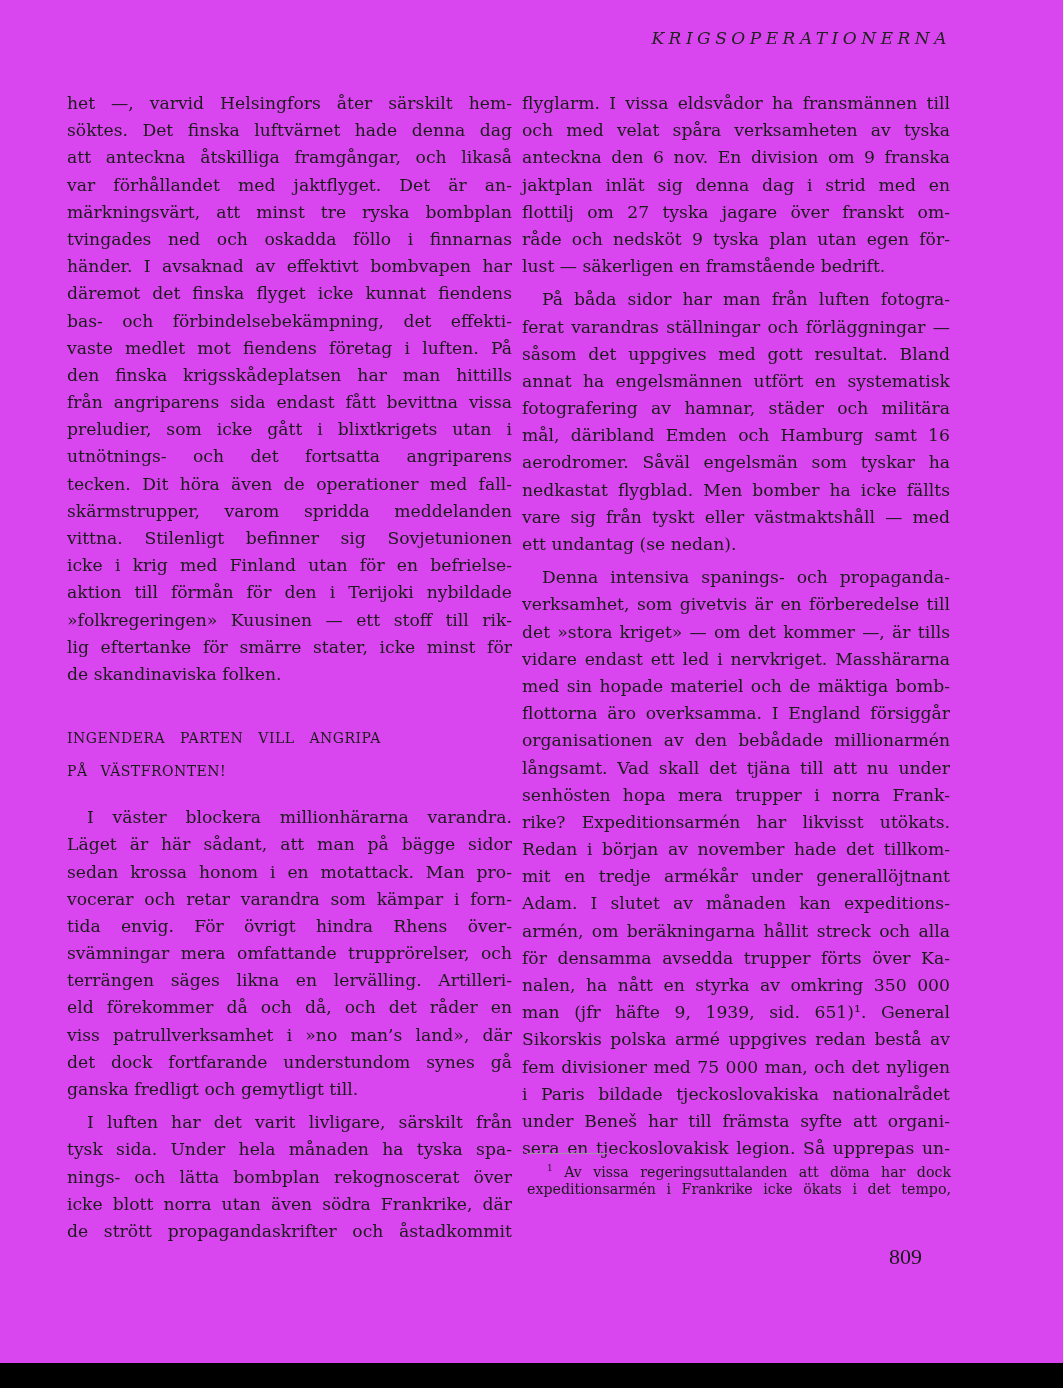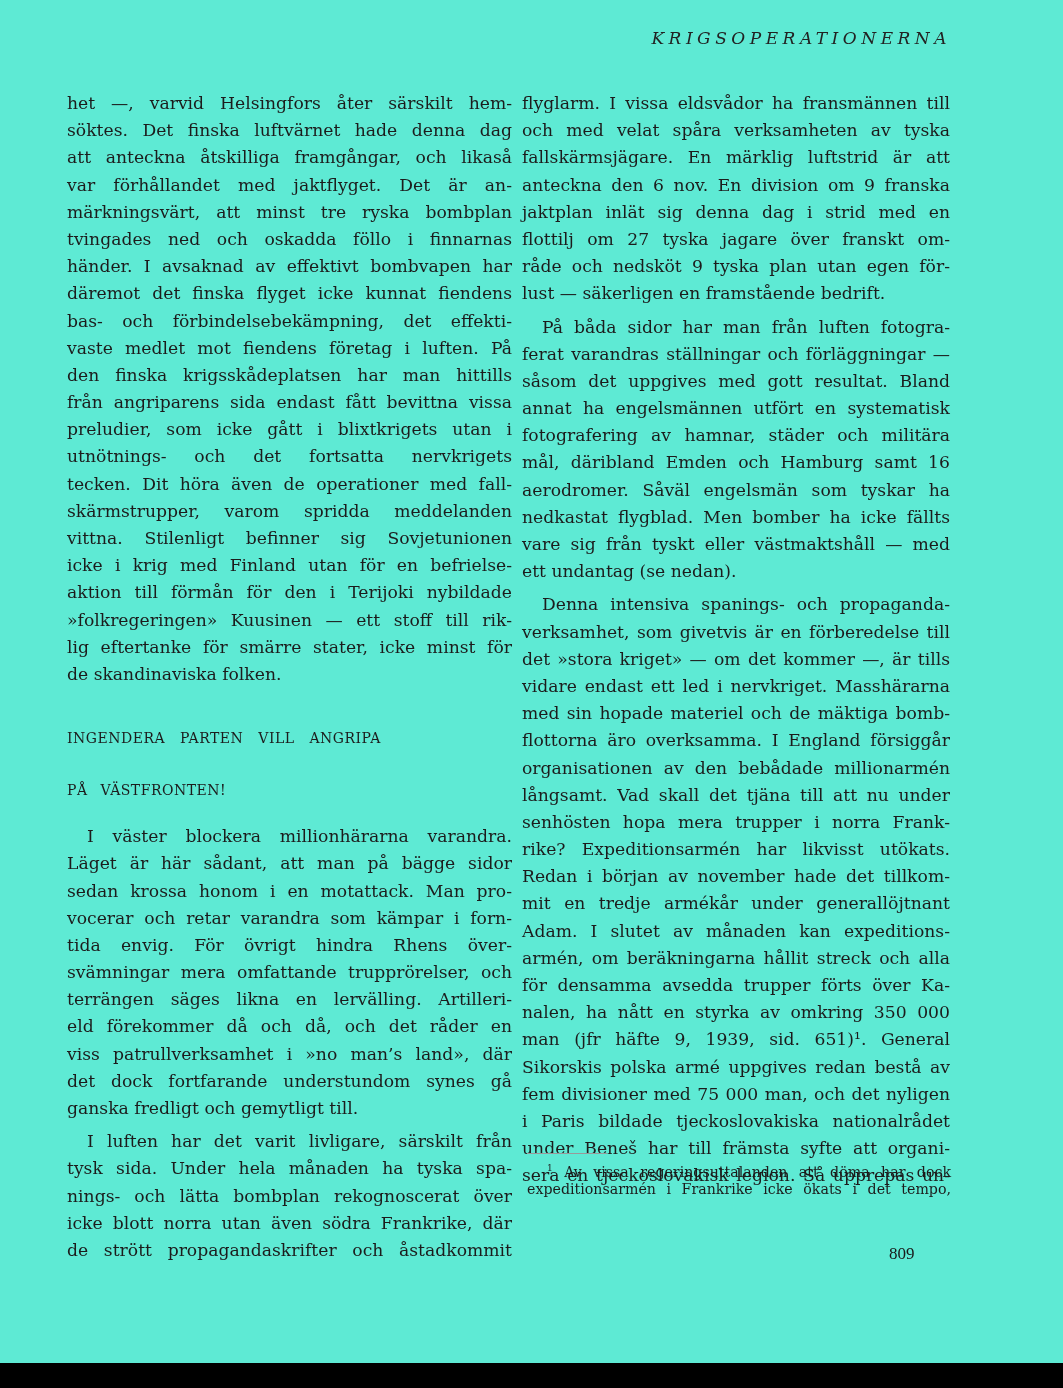--- a/index.html
+++ b/index.html
@@ -8,21 +8,21 @@
       height: 1388px;
       background: #000;
       position: relative;
       overflow: hidden;
     }
     .page {
       position: absolute;
       left: 0; top: 0;
       width: 1063px;
       height: 1363px;
-      background: #5eead4;
+      background: #d946ef;
       color: #1c1c1c;
       font-family: "DejaVu Serif", "Liberation Serif", serif;
     }
     .running-head {
       position: absolute;
       top: 28px;
       right: 112px;
       font-family: "DejaVu Serif", serif;
       font-style: italic;
       font-size: 17px;
@@ -53,21 +53,21 @@
     .para-gap { height: 6px; }
     .heading {
       margin-top: 34px;
       margin-bottom: 16px;
       font-size: 14px;
       line-height: 33px;
       letter-spacing: 0.5px;
     }
     .heading .hline { display: block; }
     .heading .hline.first { word-spacing: 10px; }
-    .heading .hline.second { word-spacing: 8px; margin-top: 19px; }
+    .heading .hline.second { word-spacing: 8px; }
     .footnote-rule {
       position: absolute;
       left: 527px;
       top: 1153px;
       width: 80px;
       height: 1px;
       background: #999;
     }
     .footnote {
       position: absolute;
@@ -78,21 +78,21 @@
       line-height: 17.4px;
     }
     .footnote .line { height: 17.4px; }
     .footnote .line.indent { padding-left: 20px; }
     sup.fnmark { font-size: 9px; vertical-align: 6px; line-height: 0; }
     .page-number {
       position: absolute;
       left: 889px;
       top: 1244px;
       font-family: "Liberation Serif", "DejaVu Serif", serif;
-      font-size: 17px;
+      font-size: 22px;
       color: #1a1a1a;
       text-align: right;
     }
   </style>
 </head>
 <body>
 
 <div class="page">
 
   <div class="running-head">KRIGSOPERATIONERNA</div>
@@ -105,21 +105,21 @@
         <span class="line">var förhållandet med jaktflyget. Det är an-</span>
         <span class="line">märkningsvärt, att minst tre ryska bombplan</span>
         <span class="line">tvingades ned och oskadda föllo i finnarnas</span>
         <span class="line">händer. I avsaknad av effektivt bombvapen har</span>
         <span class="line">däremot det finska flyget icke kunnat fiendens</span>
         <span class="line">bas- och förbindelsebekämpning, det effekti-</span>
         <span class="line">vaste medlet mot fiendens företag i luften. På</span>
         <span class="line">den finska krigsskådeplatsen har man hittills</span>
         <span class="line">från angriparens sida endast fått bevittna vissa</span>
         <span class="line">preludier, som icke gått i blixtkrigets utan i</span>
-        <span class="line">utnötnings- och det fortsatta nervkrigets</span>
+        <span class="line">utnötnings- och det fortsatta angriparens</span>
         <span class="line">tecken. Dit höra även de operationer med fall-</span>
         <span class="line">skärmstrupper, varom spridda meddelanden</span>
         <span class="line">vittna. Stilenligt befinner sig Sovjetunionen</span>
         <span class="line">icke i krig med Finland utan för en befrielse-</span>
         <span class="line">aktion till förmån för den i Terijoki nybildade</span>
         <span class="line">»folkregeringen» Kuusinen — ett stoff till rik-</span>
         <span class="line">lig eftertanke för smärre stater, icke minst för</span>
         <span class="line last">de skandinaviska folken.</span>
       </div>
 
@@ -148,21 +148,20 @@
         <span class="line">nings- och lätta bombplan rekognoscerat över</span>
         <span class="line">icke blott norra utan även södra Frankrike, där</span>
         <span class="line">de strött propagandaskrifter och åstadkommit</span>
       </div>
   </div>
 
   <div class="col col-right">
     <div>
         <span class="line">flyglarm. I vissa eldsvådor ha fransmännen till</span>
         <span class="line">och med velat spåra verksamheten av tyska</span>
-        <span class="line">fallskärmsjägare. En märklig luftstrid är att</span>
         <span class="line">anteckna den 6 nov. En division om 9 franska</span>
         <span class="line">jaktplan inlät sig denna dag i strid med en</span>
         <span class="line">flottilj om 27 tyska jagare över franskt om-</span>
         <span class="line">råde och nedsköt 9 tyska plan utan egen för-</span>
         <span class="line last">lust — säkerligen en framstående bedrift.</span>
       </div>
     <div class="para-gap"></div>
     <div>
         <span class="line indent">På båda sidor har man från luften fotogra-</span>
         <span class="line">ferat varandras ställningar och förläggningar —</span>

